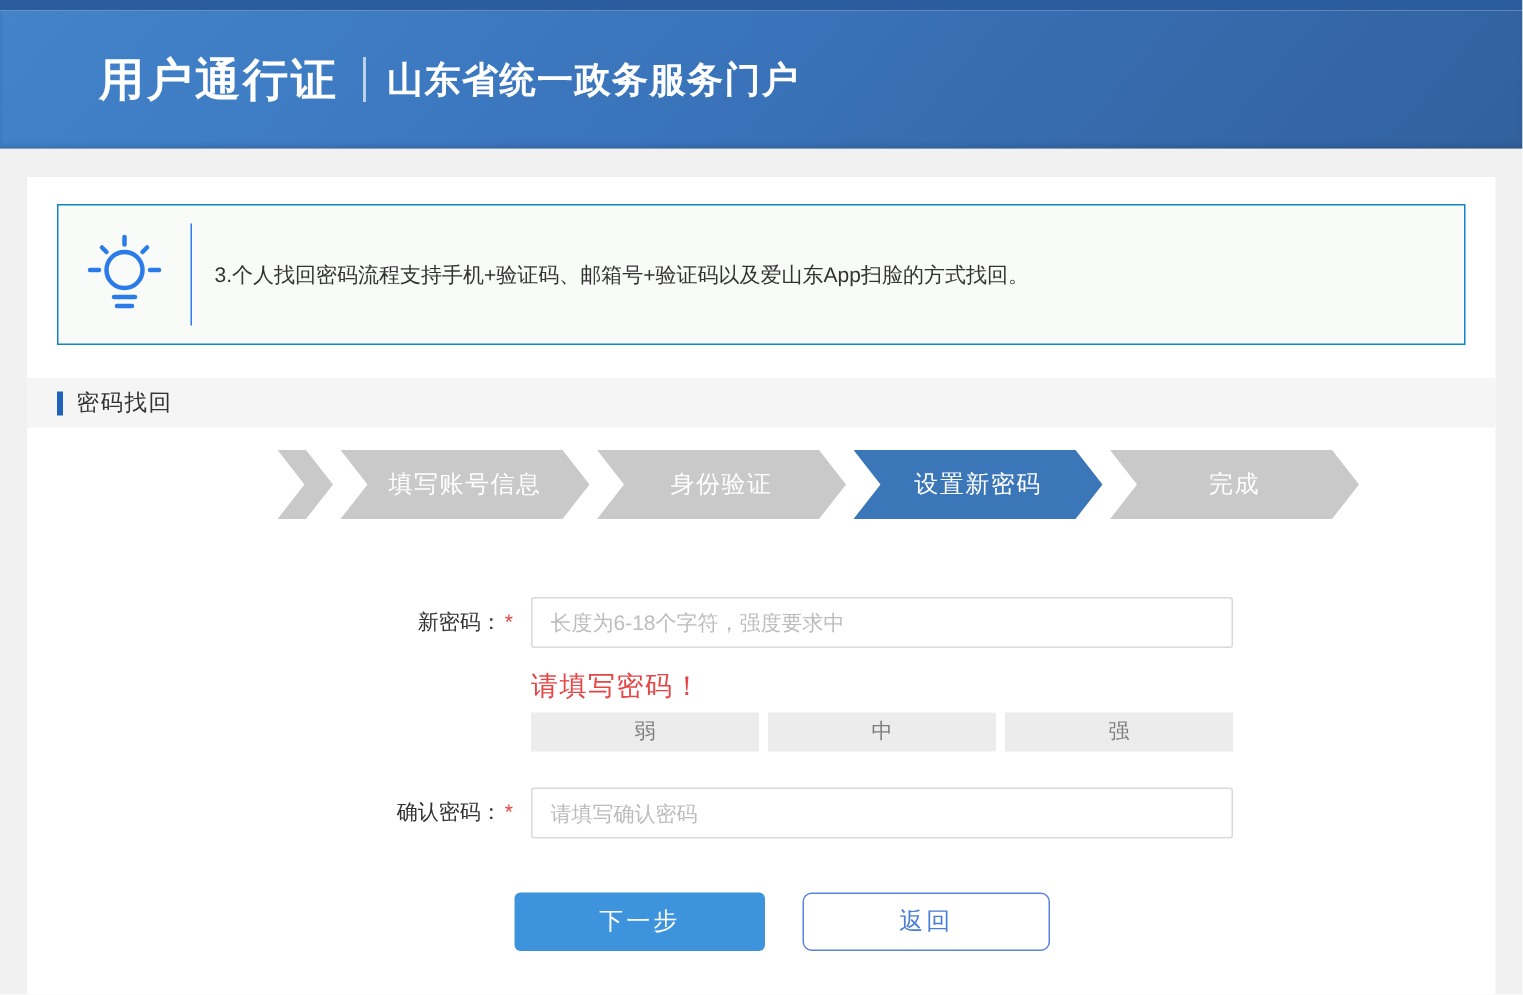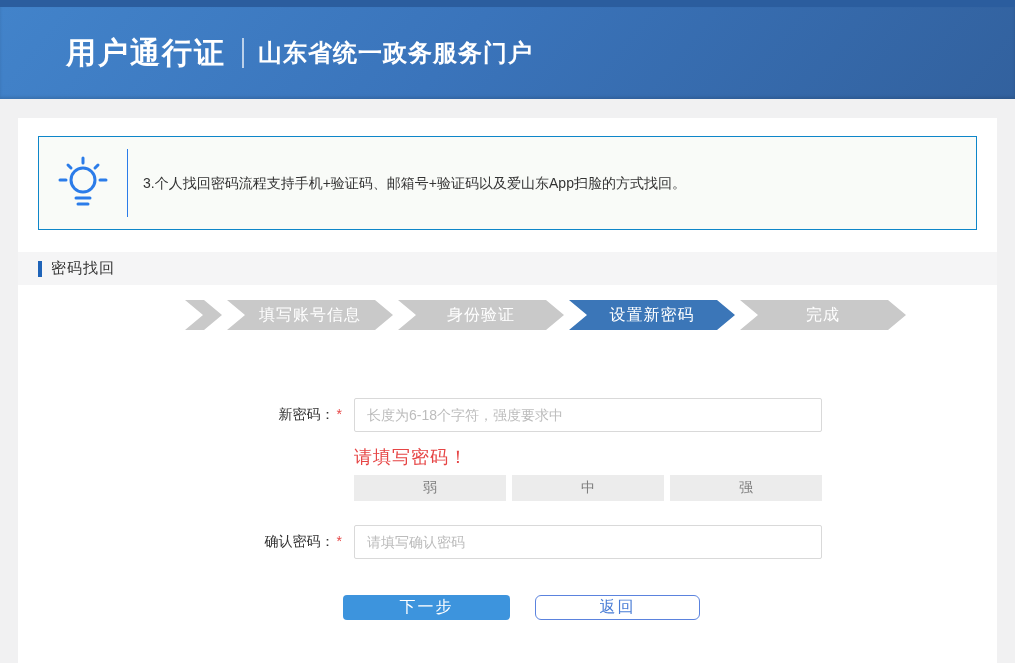--- a/index.html
+++ b/index.html
@@ -66,21 +66,21 @@
   }
   .section-band .bluebar {
     width: 4px; height: 16px; background: #1e63b8; margin-left: 20px;
   }
   .section-band .section-title {
     font-size: 15px; color: #333333; margin-left: 9px; letter-spacing: 1px;
   }
 
   
   .wizard {
-    position: absolute; top: 182px; left: 167px; height: 30px;
+    position: absolute; top: 182px; left: 167px; height: 46px;
     display: flex; gap: 5px; align-items: stretch;
   }
   .chev {
     clip-path: polygon(0 0, calc(100% - 18px) 0, 100% 50%, calc(100% - 18px) 100%, 0 100%, 18px 50%);
     background: #c9c9c9;
   }
   .chev.lead { width: 37px; }
   .step {
     width: 166px;
     clip-path: polygon(0 0, calc(100% - 18px) 0, 100% 50%, calc(100% - 18px) 100%, 0 100%, 18px 50%);
@@ -117,21 +117,21 @@
     display: flex; gap: 6px;
   }
   .strength .seg {
     flex: 1; background: #ececec; color: #7b7b7b; font-size: 14px;
     display: flex; align-items: center; justify-content: center;
   }
 
   
   .btn-row { position: absolute; left: 325px; top: 477px; display: flex; gap: 25px; }
   .btn {
-    height: 25px; font-size: 16px; letter-spacing: 2px; cursor: pointer;
+    height: 39px; font-size: 16px; letter-spacing: 2px; cursor: pointer;
     display: flex; align-items: center; justify-content: center;
     font-family: "Liberation Sans", "DejaVu Sans", sans-serif;
   }
   .btn.primary {
     width: 167px; background: #3d94dd; color: #ffffff;
     border: none; border-radius: 4px;
   }
   .btn.ghost {
     width: 165px; background: #ffffff; color: #4a7dd6;
     border: 1px solid #5b83de; border-radius: 6px;

